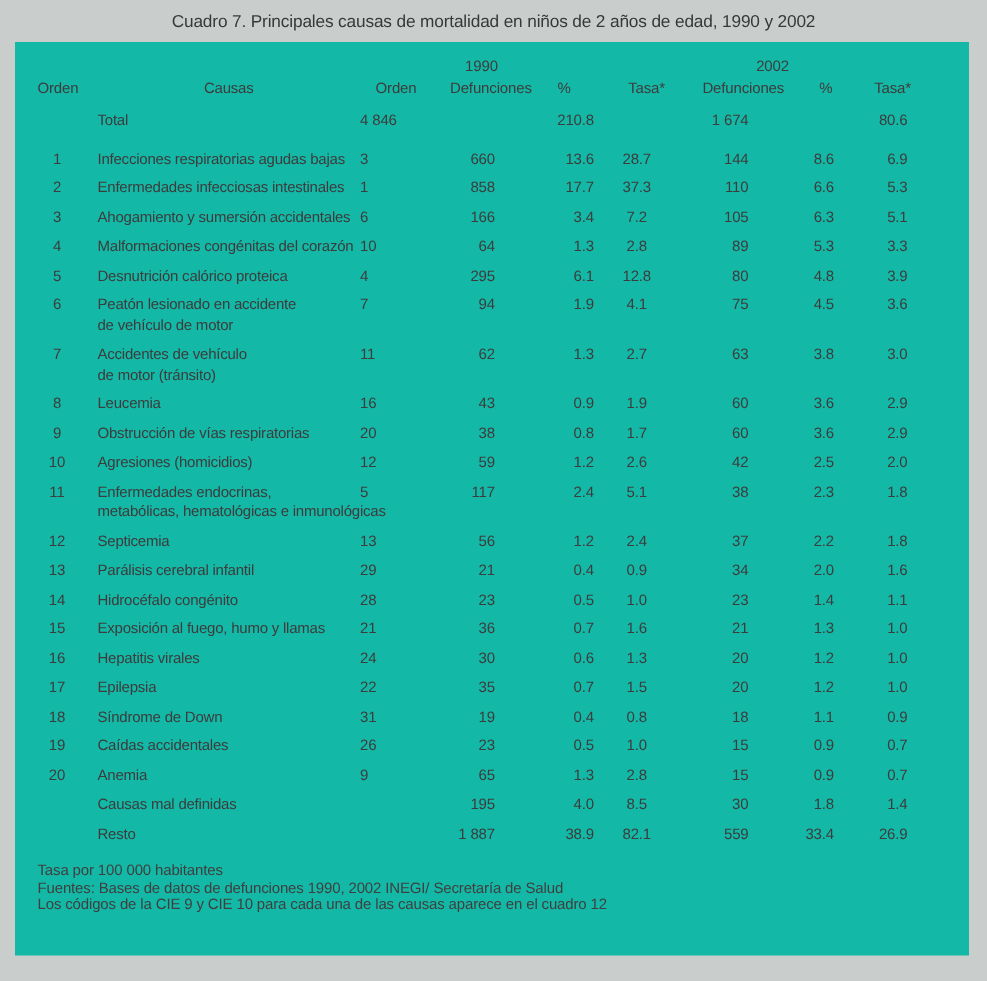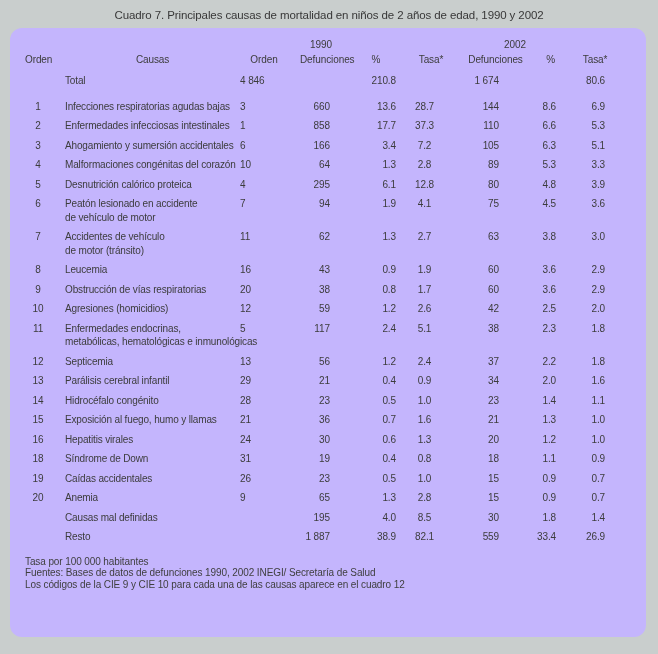--- a/index.html
+++ b/index.html
@@ -20,22 +20,22 @@
     text-align: center;
     font-size: 11.5px;
     letter-spacing: -0.1px;
     color: #383838;
   }
   .panel {
     box-sizing: border-box;
     margin: 5px 12px 0 10px;
     width: 636px;
     height: 609px;
-    background: #c4b5fd;
-    border-radius: 12px;
+    background: #14b8a6;
+    border-radius: 0;
     padding: 8px 11px 0 15px;
     overflow: hidden;
   }
   table.mortality {
     border-collapse: collapse;
     table-layout: fixed;
     width: 595px;
     font-size: 10px;
     letter-spacing: -0.1px;
     color: #3c3c3c;
@@ -296,20 +296,31 @@
             <td class="c-causa">Hepatitis virales</td>
             <td class="c-orden_1990">24</td>
             <td class="c-defunciones_1990">30</td>
             <td class="c-pct_1990">0.6</td>
             <td class="c-tasa_1990">1.3</td>
             <td class="c-defunciones_2002">20</td>
             <td class="c-pct_2002">1.2</td>
             <td class="c-tasa_2002">1.0</td>
           </tr>
           <tr>
+            <td class="c-orden">17</td>
+            <td class="c-causa">Epilepsia</td>
+            <td class="c-orden_1990">22</td>
+            <td class="c-defunciones_1990">35</td>
+            <td class="c-pct_1990">0.7</td>
+            <td class="c-tasa_1990">1.5</td>
+            <td class="c-defunciones_2002">20</td>
+            <td class="c-pct_2002">1.2</td>
+            <td class="c-tasa_2002">1.0</td>
+          </tr>
+          <tr>
             <td class="c-orden">18</td>
             <td class="c-causa">Síndrome de Down</td>
             <td class="c-orden_1990">31</td>
             <td class="c-defunciones_1990">19</td>
             <td class="c-pct_1990">0.4</td>
             <td class="c-tasa_1990">0.8</td>
             <td class="c-defunciones_2002">18</td>
             <td class="c-pct_2002">1.1</td>
             <td class="c-tasa_2002">0.9</td>
           </tr>

